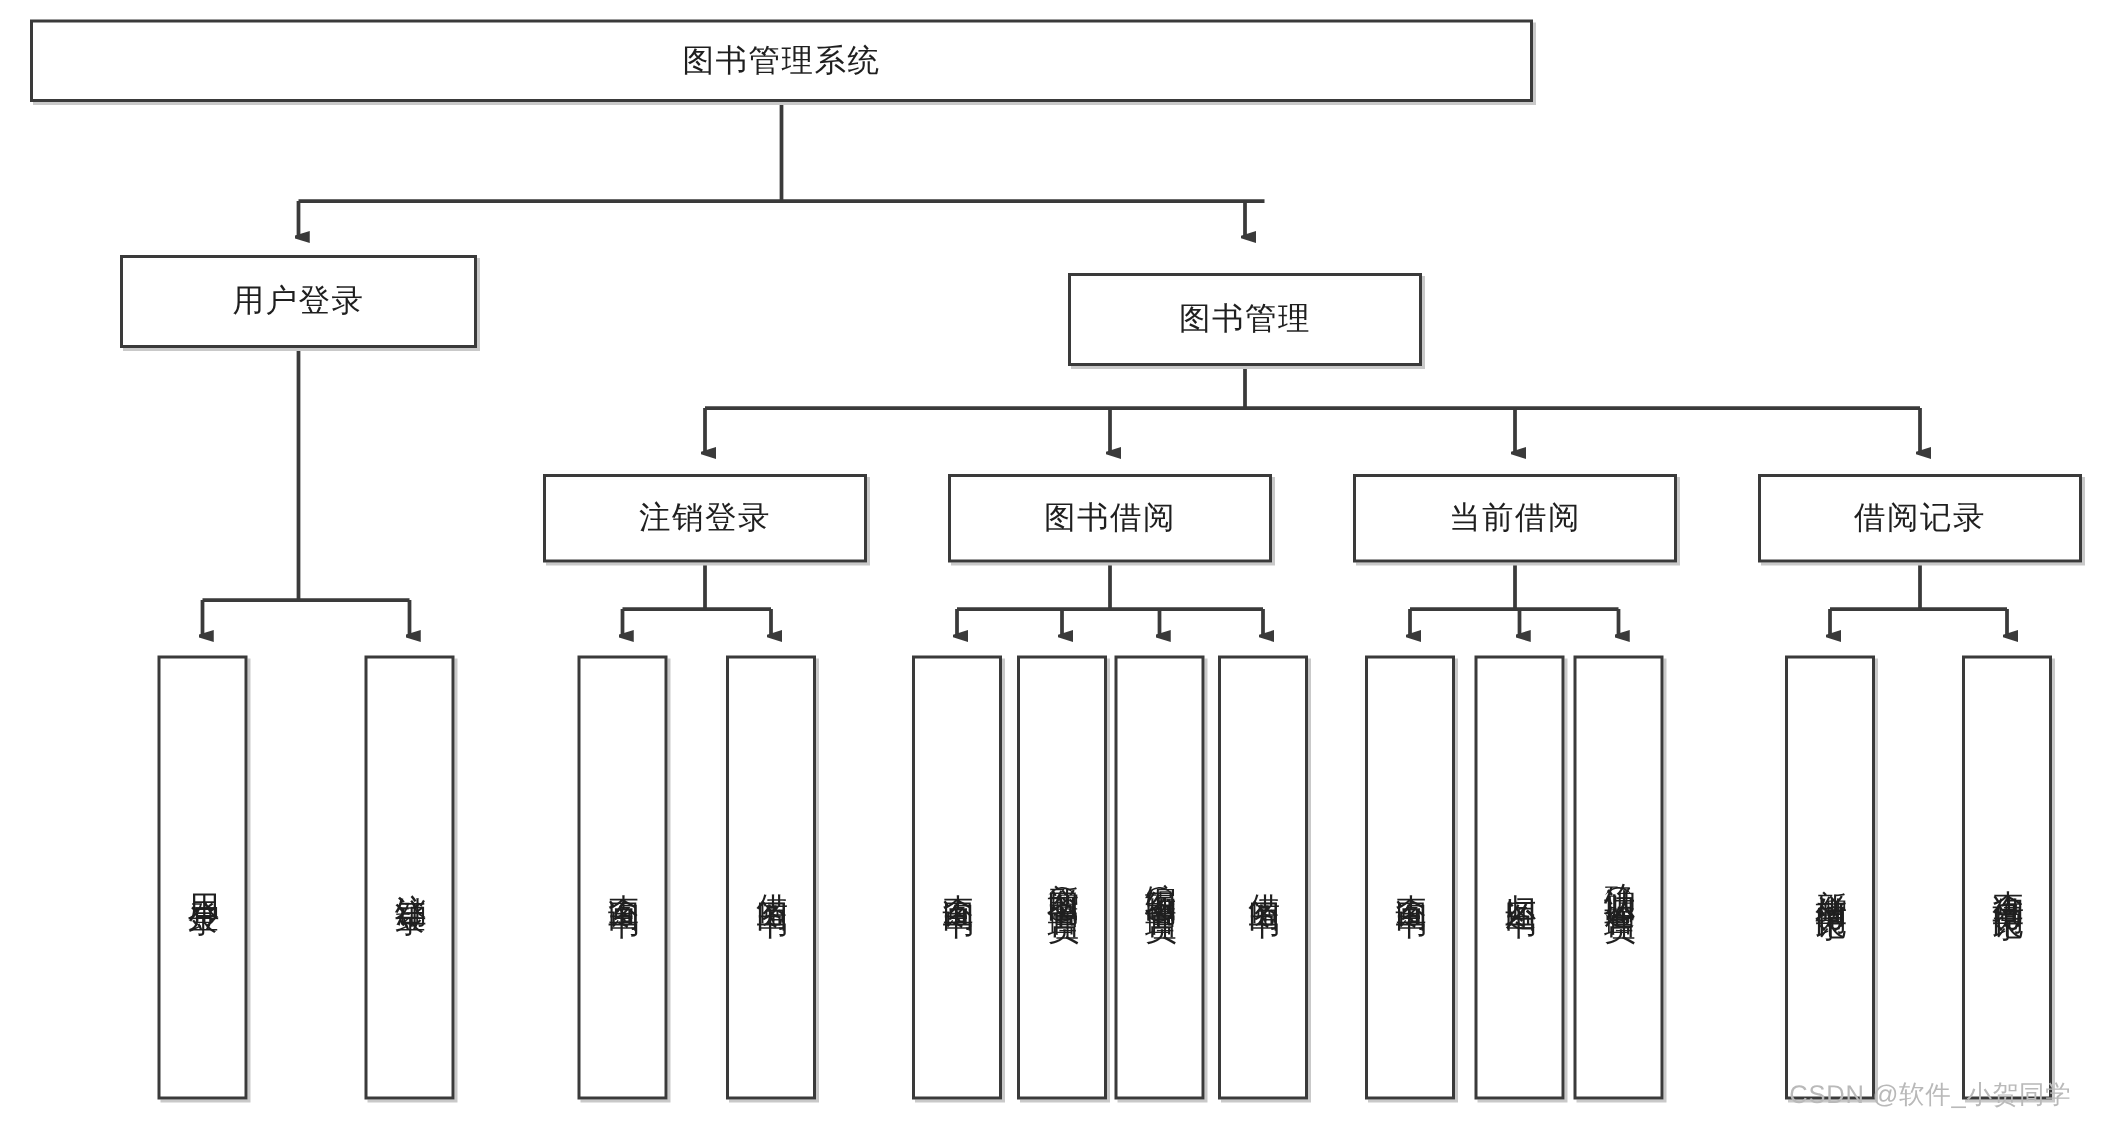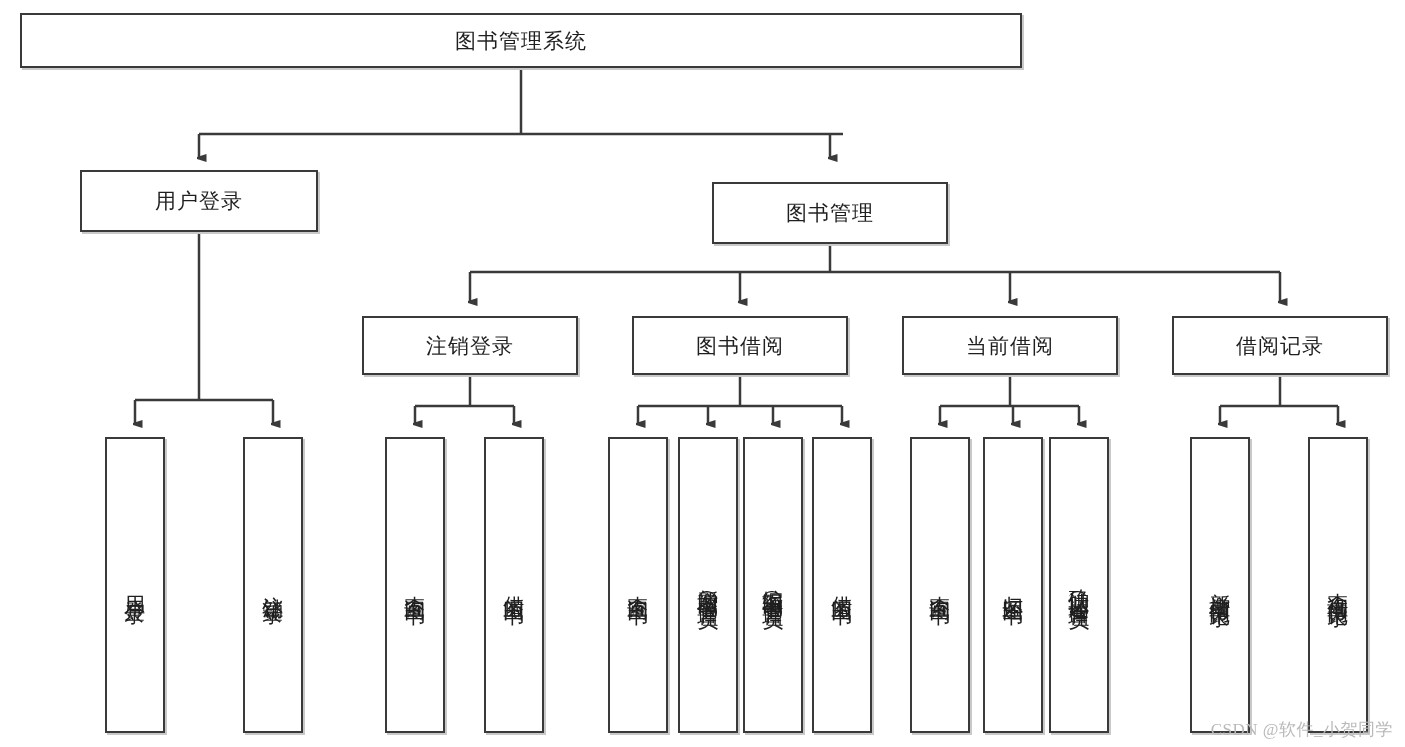--- a/index.html
+++ b/index.html
@@ -52,28 +52,28 @@
     padding: 8px 0;
     text-align: center;
   }
   .node.vert .vtext {
     writing-mode: vertical-rl;
     text-orientation: upright;
     display: block;
   }
   .watermark {
     position: absolute;
-    right: 12px;
+    right: 24px;
     bottom: 6px;
     font-size: 17px;
     color: #b9b9b9;
     letter-spacing: 0.5px;
     white-space: nowrap;
     z-index: 5;
-    font-family: Liberation Serif, serif;
+    font-family: Liberation Sans, sans-serif;
   }
 </style>
 </head>
 <body>
 
 <div id="canvas">
 
   <svg class="wires" viewBox="0 0 1405 747" xmlns="http://www.w3.org/2000/svg">
     <defs>
       <marker id="arrow" markerWidth="10" markerHeight="10" refX="4" refY="7.5" orient="auto" markerUnits="userSpaceOnUse">

